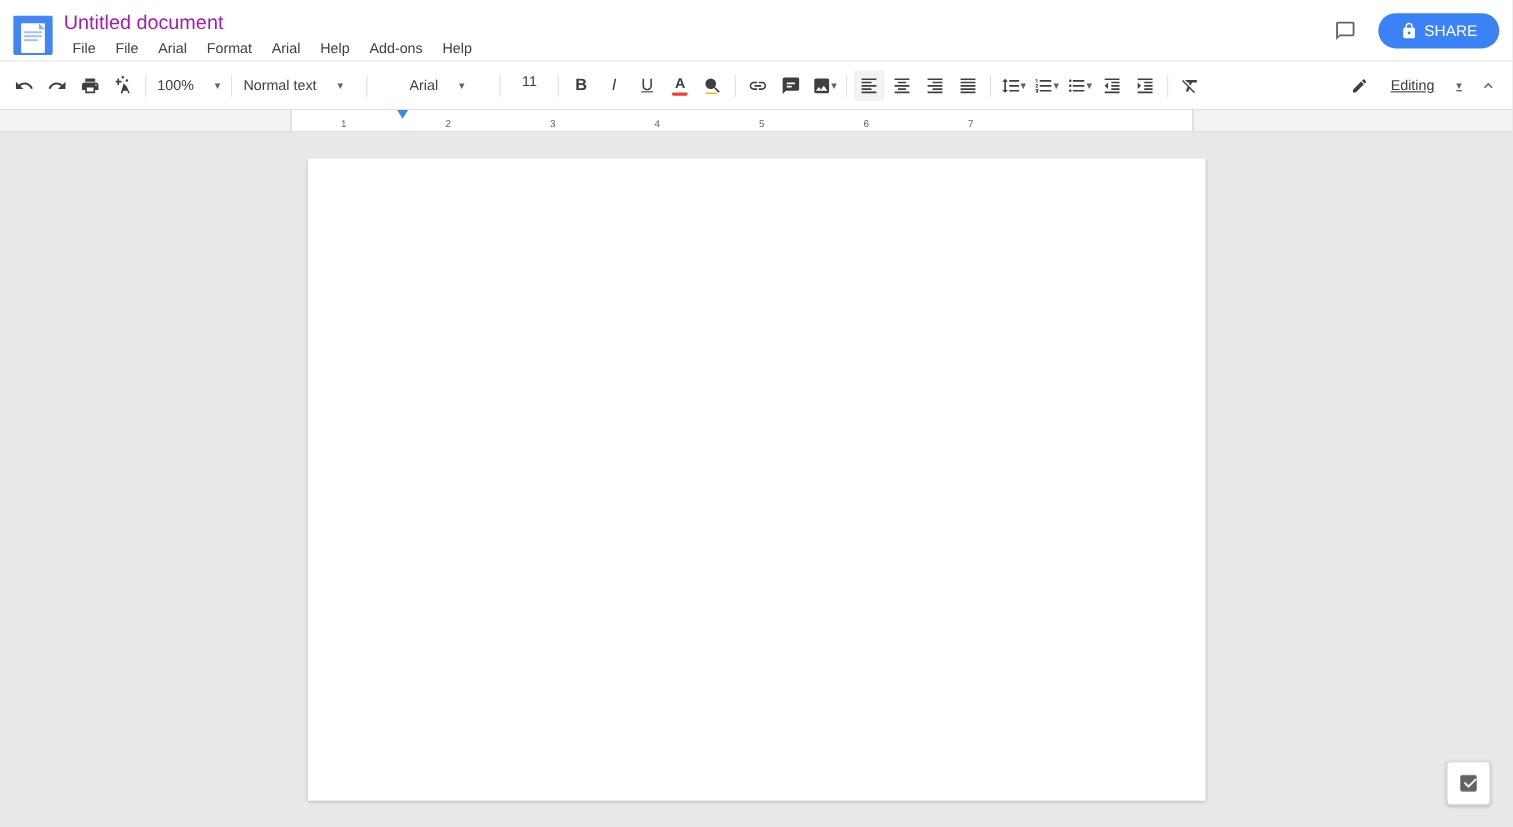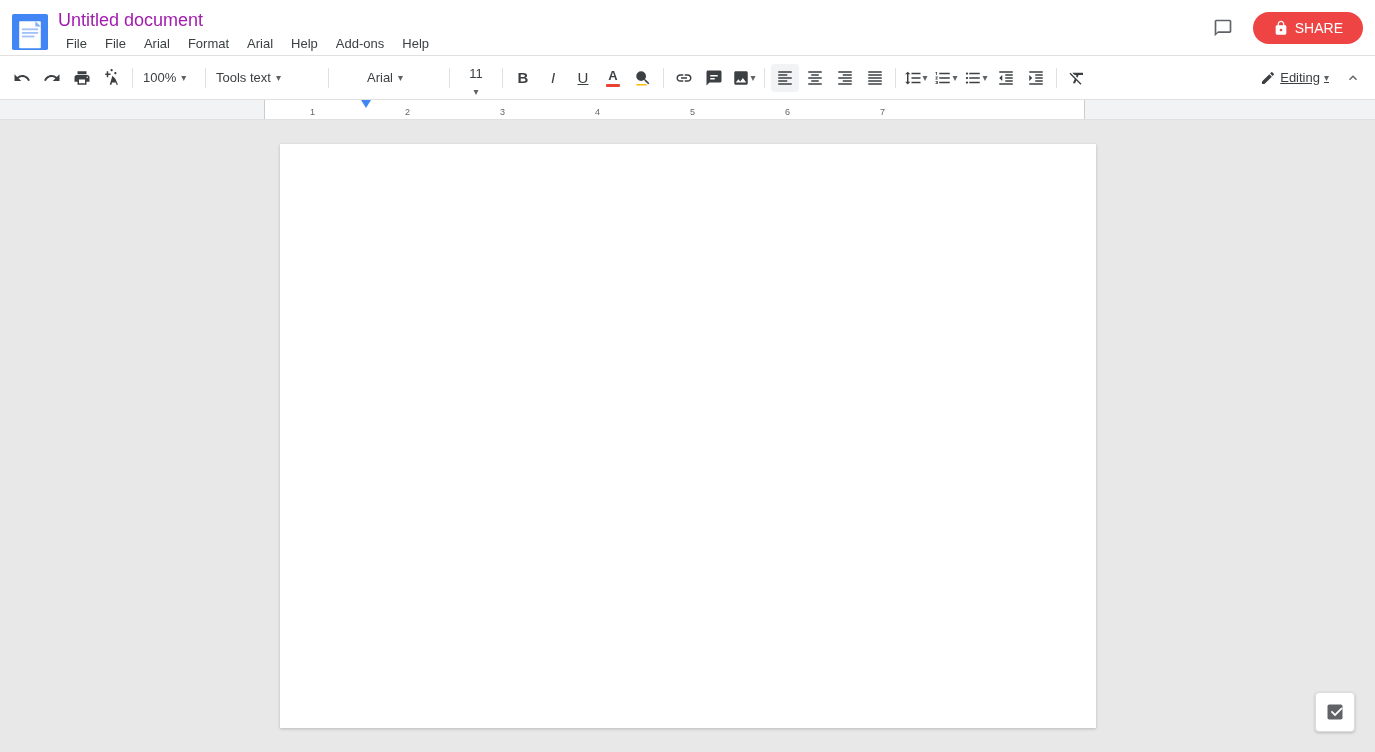--- a/index.html
+++ b/index.html
@@ -56,21 +56,21 @@
       width: 36px;
       height: 36px;
       border-radius: 50%;
       border: none;
       background: transparent;
       cursor: pointer;
       display: flex; align-items: center; justify-content: center;
       color: #5f6368;
     }
     #share-btn {
-      background: #ef4444;
+      background: #3b82f6;
       color: white;
       border: none;
       border-radius: 16px;
       padding: 8px 20px;
       font-size: 14px;
       font-weight: 500;
       cursor: pointer;
       display: flex;
       align-items: center;
       gap: 6px;
@@ -112,21 +112,21 @@
     .toolbar-select {
       border: none;
       background: transparent;
       font-size: 13px;
       color: #3c4043;
       cursor: pointer;
       border-radius: 3px;
       padding: 2px 4px;
       display: flex;
       align-items: center;
-      gap: 5px;
+      gap: 19px;
       height: 28px;
       white-space: nowrap;
       flex-shrink: 0;
     }
     .toolbar-select-arrow { font-size: 10px; color: #5f6368; }
 
     .zoom-select { min-width: 60px; }
     .style-select { min-width: 110px; }
     .font-select { min-width: 80px; margin-left: 28px; }
     .size-select { min-width: 40px; flex-direction: column; }
@@ -214,21 +214,21 @@
       cursor: pointer;
       box-shadow: 0 1px 3px rgba(0,0,0,0.2);
       font-size: 20px;
       color: #5f6368;
     }
 
     
     #editing-mode {
       display: flex;
       align-items: center;
-      gap: 4px;
+      gap: 20px;
       border: none;
       background: transparent;
       cursor: pointer;
       font-size: 13px;
       color: #3c4043;
       border-radius: 3px;
       padding: 4px 8px;
       white-space: nowrap;
       text-decoration: underline;
     }
@@ -333,21 +333,21 @@
   <div class="toolbar-divider"></div>
 
   <div class="toolbar-select zoom-select">
     <span>100%</span>
     <span class="toolbar-select-arrow">▾</span>
   </div>
 
   <div class="toolbar-divider"></div>
 
   <div class="toolbar-select style-select">
-    <span>Tools text</span>
+    <span>Normal text</span>
     <span class="toolbar-select-arrow">▾</span>
   </div>
 
   <div class="toolbar-divider"></div>
 
   <div class="toolbar-select font-select">
     <span>Arial</span>
     <span class="toolbar-select-arrow">▾</span>
   </div>
 

